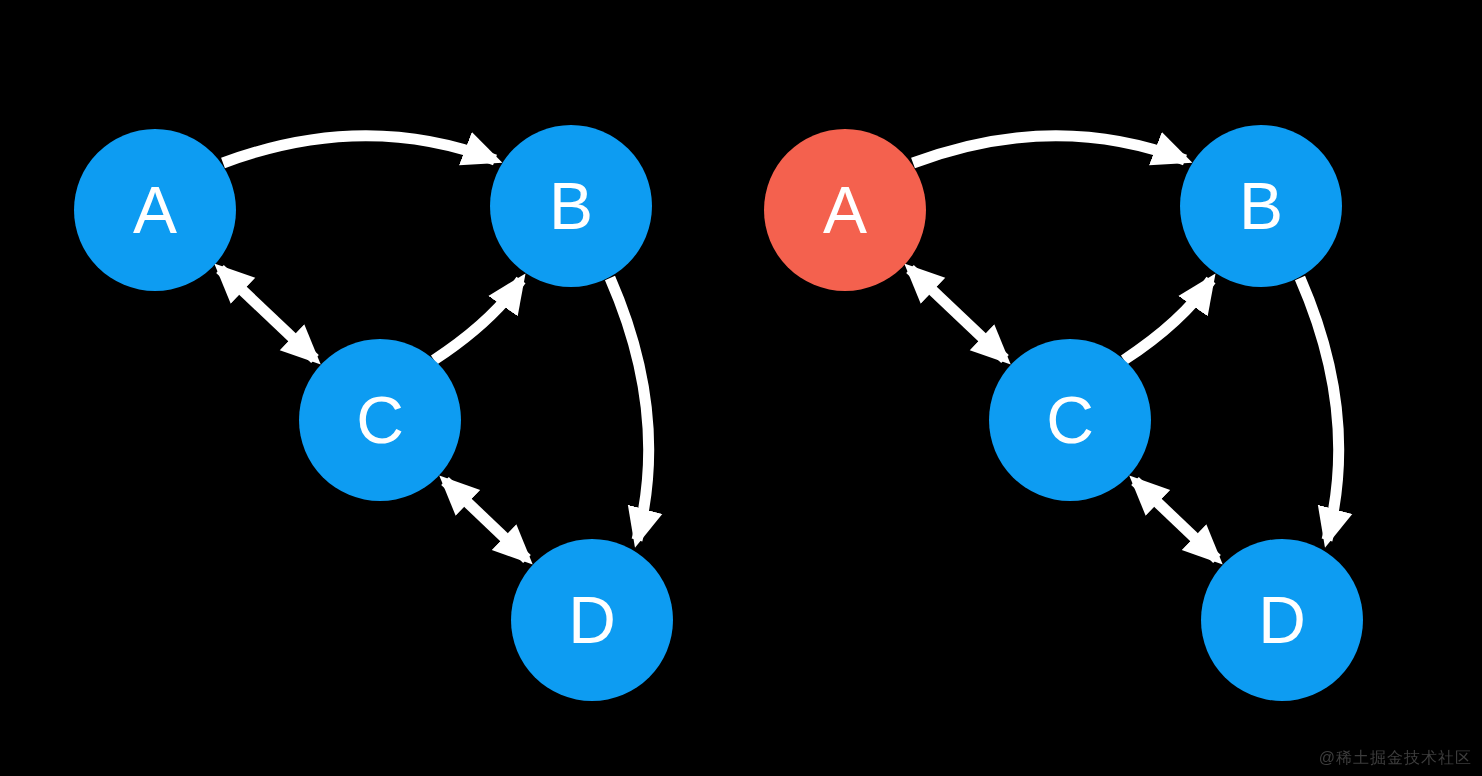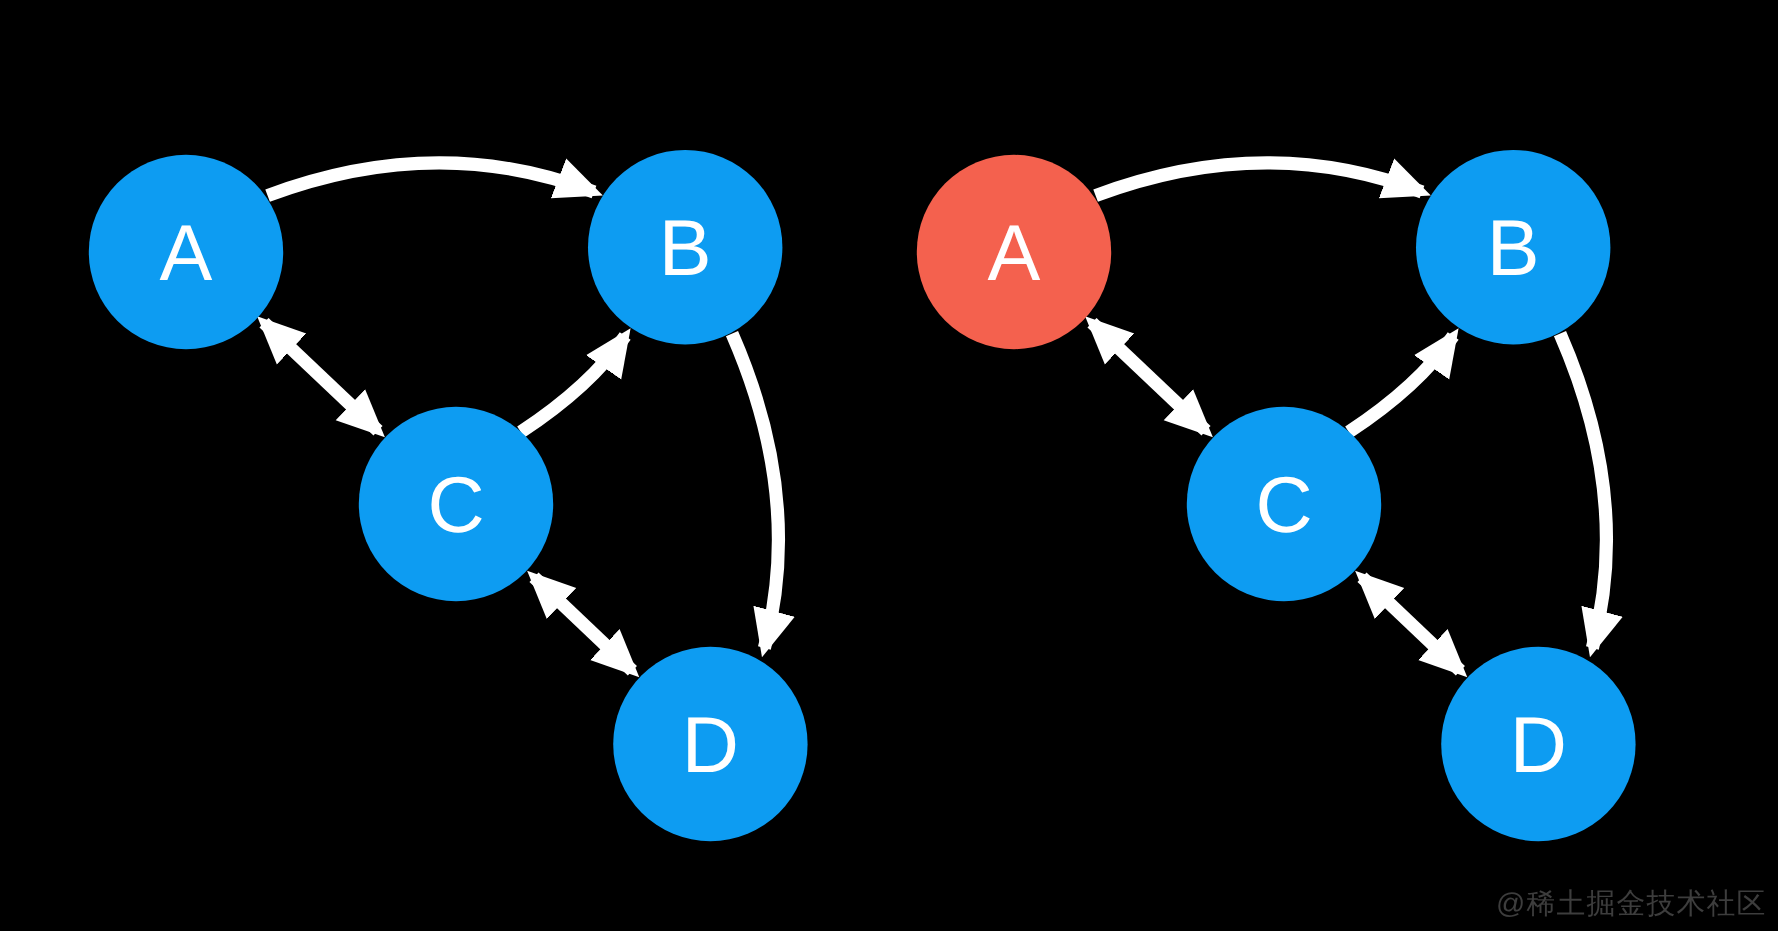--- a/index.html
+++ b/index.html
@@ -28,21 +28,21 @@
     text-anchor: middle;
     dominant-baseline: central;
     font-size: 66px;
     font-weight: 400;
     font-family: "Liberation Sans", sans-serif;
   }
   .watermark {
     position: absolute;
     right: 10px;
     bottom: 7px;
-    font-size: 24px;
+    font-size: 16px;
     letter-spacing: 1px;
     user-select: none;
   }
 </style>
 </head>
 <body style="background: rgb(0, 0, 0);">
 
 <svg id="graph-canvas" width="1482" height="776" viewBox="0 0 1482 776" xmlns="http://www.w3.org/2000/svg">
   <defs>
     <marker id="arrowhead" viewBox="0 0 10 10" refX="8" refY="5" markerWidth="3.6" markerHeight="3.6" orient="auto-start-reverse">

